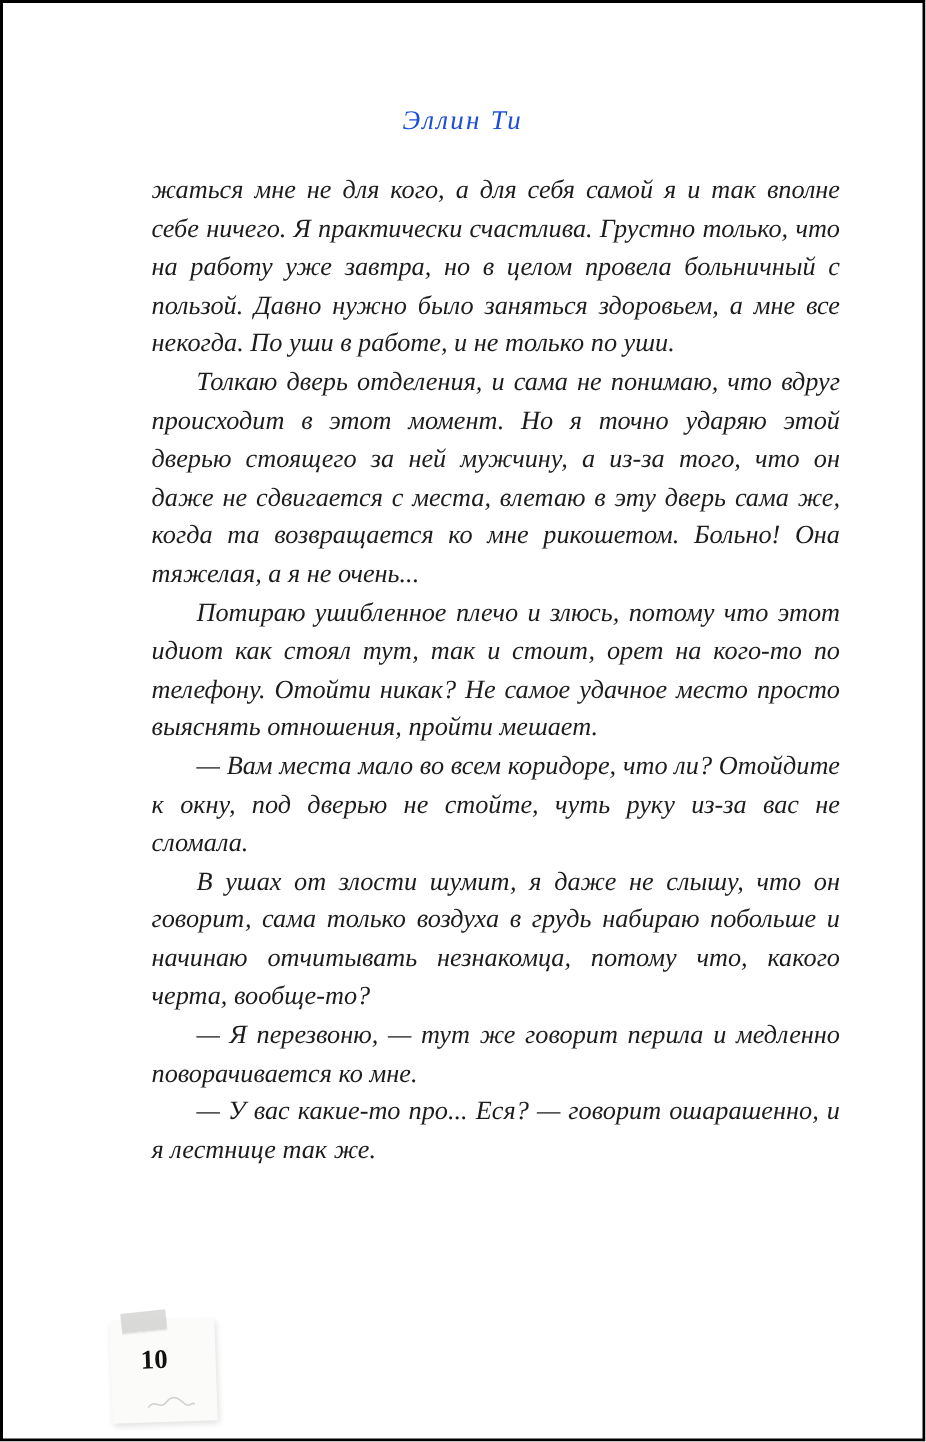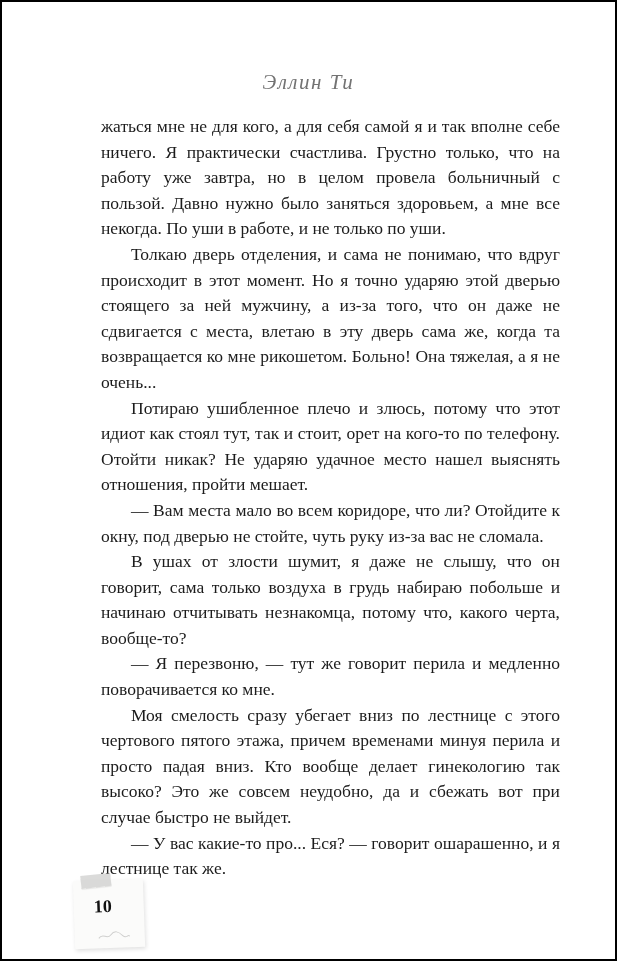--- a/index.html
+++ b/index.html
@@ -17,37 +17,38 @@
     overflow: hidden;
     font-family: "Liberation Serif", serif;
   }
   .running-header {
     position: absolute;
     top: 68px;
     left: 0;
     right: 0;
     text-align: center;
     font-style: italic;
-    font-size: 21px;
+    font-size: 18px;
     letter-spacing: 1.5px;
-    color: #737373;
+    color: #1d4ed8;
   }
   .body-text {
     position: absolute;
     top: 112px;
     left: 99px;
     width: 459px;
     font-size: 17.5px;
     line-height: 25.6px;
     text-align: justify;
     color: #1c1c1c;
   }
   .body-text p.para {
     margin: 0;
     text-indent: 30px;
+    font-style: italic;
   }
   .body-text p.para:first-child {
     text-indent: 0;
   }
   .sticker {
     position: absolute;
     left: 72px;
     top: 878px;
     width: 70px;
     height: 68px;
@@ -86,25 +87,24 @@
 </head>
 <body>
 
 <div class="page">
 
   <div class="running-header">Эллин Ти</div>
 
   <div class="body-text">
       <p class="para">жаться мне не для кого, а для себя самой я и так вполне себе ничего. Я практически счастлива. Грустно только, что на работу уже завтра, но в целом провела больничный с пользой. Давно нужно было заняться здоровьем, а мне все некогда. По уши в работе, и не только по уши.</p>
       <p class="para">Толкаю дверь отделения, и сама не понимаю, что вдруг происходит в этот момент. Но я точно ударяю этой дверью стоящего за ней мужчину, а из-за того, что он даже не сдвигается с места, влетаю в эту дверь сама же, когда та возвращается ко мне рикошетом. Больно! Она тяжелая, а я не очень...</p>
-      <p class="para">Потираю ушибленное плечо и злюсь, потому что этот идиот как стоял тут, так и стоит, орет на кого-то по телефону. Отойти никак? Не ударяю удачное место нашел выяснять отношения, пройти мешает.</p>
+      <p class="para">Потираю ушибленное плечо и злюсь, потому что этот идиот как стоял тут, так и стоит, орет на кого-то по телефону. Отойти никак? Не самое удачное место просто выяснять отношения, пройти мешает.</p>
       <p class="para">— Вам места мало во всем коридоре, что ли? Отойдите к окну, под дверью не стойте, чуть руку из-за вас не сломала.</p>
       <p class="para">В ушах от злости шумит, я даже не слышу, что он говорит, сама только воздуха в грудь набираю побольше и начинаю отчитывать незнакомца, потому что, какого черта, вообще-то?</p>
       <p class="para">— Я перезвоню, — тут же говорит перила и медленно поворачивается ко мне.</p>
-      <p class="para">Моя смелость сразу убегает вниз по лестнице с этого чертового пятого этажа, причем временами минуя перила и просто падая вниз. Кто вообще делает гинекологию так высоко? Это же совсем неудобно, да и сбежать вот при случае быстро не выйдет.</p>
       <p class="para">— У вас какие-то про... Еся? — говорит ошарашенно, и я лестнице так же.</p>
     </div>
 
   <div class="sticker">
     <div class="tape"></div>
     <div class="page-num">10</div>
     <svg class="scribble" viewBox="0 0 34 14" xmlns="http://www.w3.org/2000/svg">
       <path d="M2 10 C 6 4, 10 12, 14 7 S 22 4, 26 8 S 31 6, 33 9" fill="none" stroke="#9a9a98" stroke-width="1"></path>
     </svg>
   </div>

